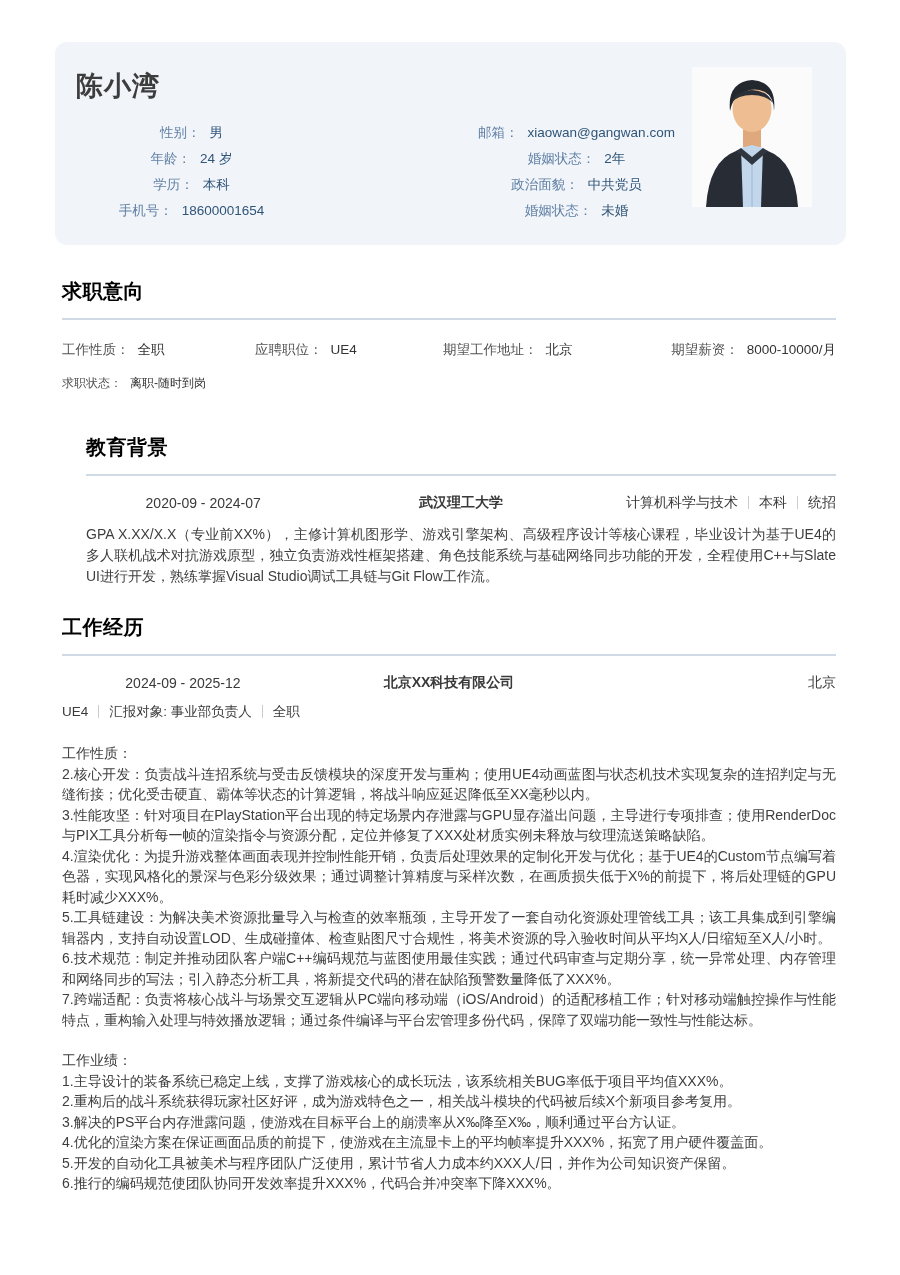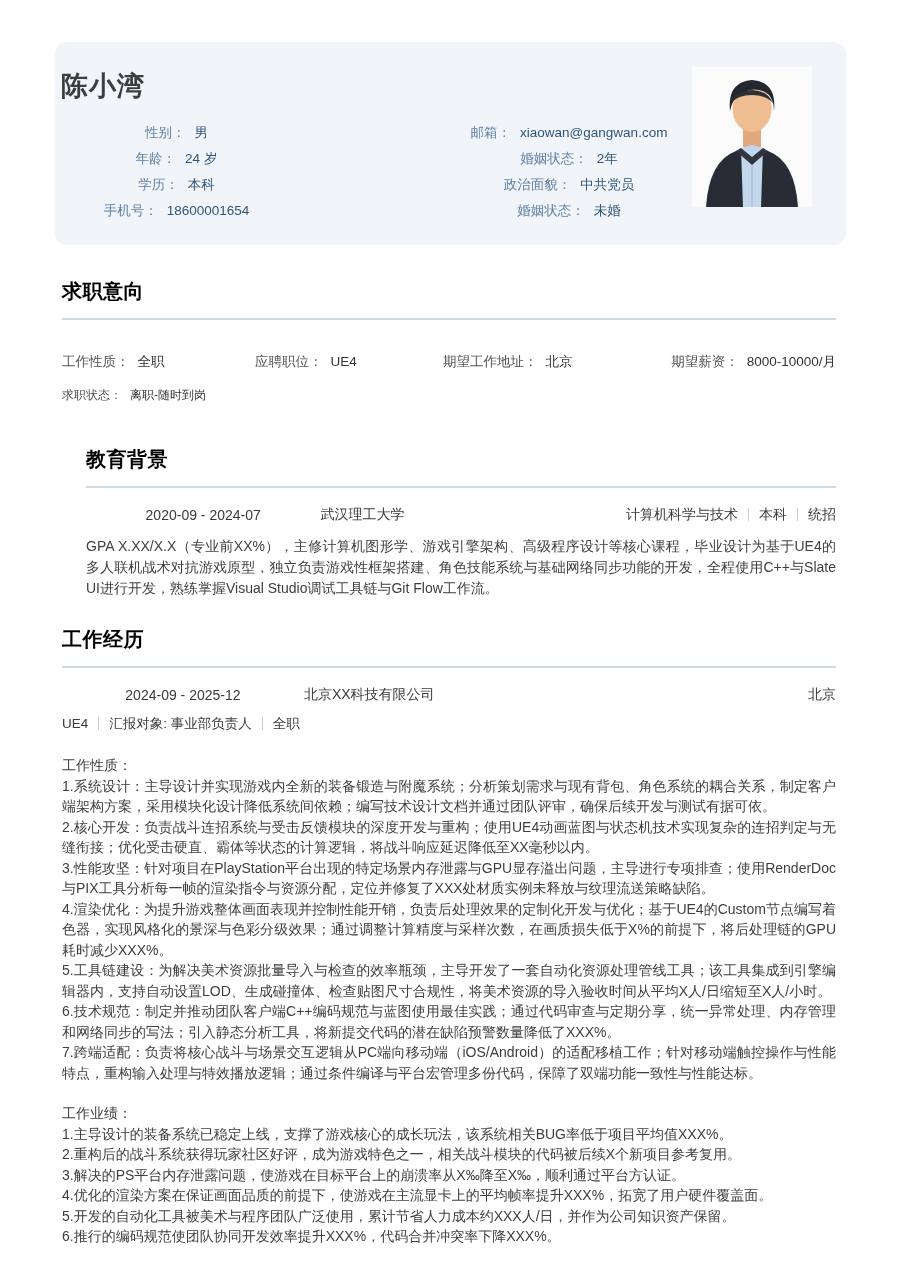--- a/index.html
+++ b/index.html
@@ -16,21 +16,21 @@
     overflow:hidden;
   }
 
   
   .header-card {
     position:relative;
     margin:42px 54px 0 55px;
     height:203px;
     background:#f1f4f9;
     border-radius:12px;
-    padding:26px 0 0 6px;
+    padding:26px 0 0 21px;
   }
   .name {
     font-size:27px;
     font-weight:bold;
     color:#3d3d3d;
     letter-spacing:1px;
     margin-bottom:16px;
   }
   .info-cols { display:flex;text-align:center; }
   .info-col-left  { width:231px; }
@@ -59,40 +59,40 @@
     border:none;
     border-top:2px solid #cfdae4;
     margin-top:13px;
   }
   .sect-ji  { margin-top:33px; }
   .sect-edu { margin-top:42px;margin-left:24px; }
   .sect-work{ margin-top:27px; }
 
   
   .ji-grid {
-    margin-top:33px;
+    margin-top:21px;
     display:grid;
     grid-template-columns:193px 188px 218px 1fr;
     font-size:13.5px;
   }
   .ji-cell-right { text-align:right; }
   .ji-row2 { margin-top:16px; font-size:12px; }
   .f-label { color:#525252; margin-right:8px; }
   .f-value { color:#333333; }
 
   
   .exp-row {
     margin-top:18px;
     display:flex;
     align-items:center;
     font-size:14px;
     color:#3a3a3a;
   }
   .exp-row .c-left   { flex:1; text-align:center; }
-  .exp-row .c-center { flex:1.2; text-align:left; }
+  .exp-row .c-center { flex:1.2; text-align:center;font-weight:bold; }
   .exp-row .c-right  { flex:1; text-align:right; white-space:nowrap; }
 
   .vsep {
     display:inline-block;
     width:1px; height:13px;
     background:#c9ccd1;
     margin:0 10px;
     vertical-align:-2px;
   }
 
@@ -206,21 +206,20 @@
         <span class="c-left">2024-09 - 2025-12</span>
         <span class="c-center">北京XX科技有限公司</span>
         <span class="c-right">北京</span>
       </div>
       <div class="meta-line">
         <span>UE4</span><span class="vsep"></span><span>汇报对象: 事业部负责人</span><span class="vsep"></span><span>全职</span>
       </div>
 
       <div class="block-title">工作性质：</div>
       <div class="item-list">
-        <div>1.系统设计：主导设计并实现游戏内全新的装备锻造与附魔系统；分析策划需求与现有背包、角色系统的耦合关系，制定客户端架构方案，采用模块化设计降低系统间依赖；编写技术设计文档并通过团队评审，确保后续开发与测试有据可依。</div>
         <div>2.核心开发：负责战斗连招系统与受击反馈模块的深度开发与重构；使用UE4动画蓝图与状态机技术实现复杂的连招判定与无缝衔接；优化受击硬直、霸体等状态的计算逻辑，将战斗响应延迟降低至XX毫秒以内。</div>
         <div>3.性能攻坚：针对项目在PlayStation平台出现的特定场景内存泄露与GPU显存溢出问题，主导进行专项排查；使用RenderDoc与PIX工具分析每一帧的渲染指令与资源分配，定位并修复了XXX处材质实例未释放与纹理流送策略缺陷。</div>
         <div>4.渲染优化：为提升游戏整体画面表现并控制性能开销，负责后处理效果的定制化开发与优化；基于UE4的Custom节点编写着色器，实现风格化的景深与色彩分级效果；通过调整计算精度与采样次数，在画质损失低于X%的前提下，将后处理链的GPU耗时减少XXX%。</div>
         <div>5.工具链建设：为解决美术资源批量导入与检查的效率瓶颈，主导开发了一套自动化资源处理管线工具；该工具集成到引擎编辑器内，支持自动设置LOD、生成碰撞体、检查贴图尺寸合规性，将美术资源的导入验收时间从平均X人/日缩短至X人/小时。</div>
         <div>6.技术规范：制定并推动团队客户端C++编码规范与蓝图使用最佳实践；通过代码审查与定期分享，统一异常处理、内存管理和网络同步的写法；引入静态分析工具，将新提交代码的潜在缺陷预警数量降低了XXX%。</div>
         <div>7.跨端适配：负责将核心战斗与场景交互逻辑从PC端向移动端（iOS/Android）的适配移植工作；针对移动端触控操作与性能特点，重构输入处理与特效播放逻辑；通过条件编译与平台宏管理多份代码，保障了双端功能一致性与性能达标。</div>
       </div>
 
       <div class="block-title ach-title">工作业绩：</div>
       <div class="item-list">

